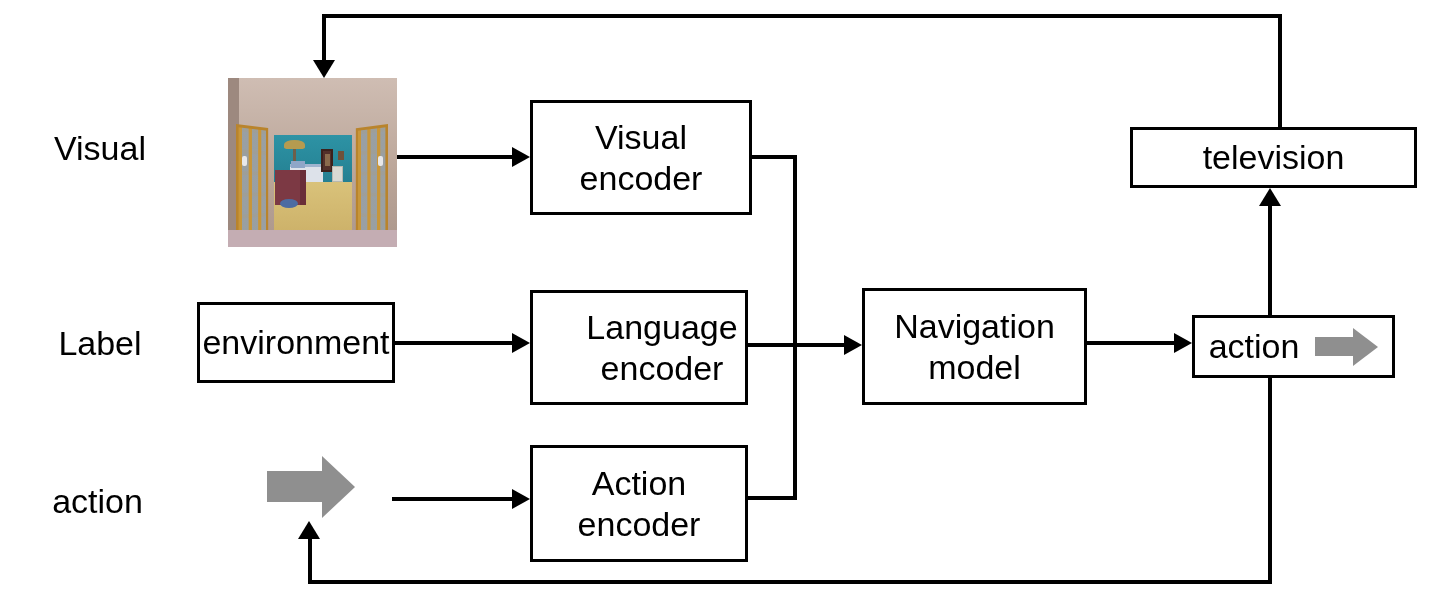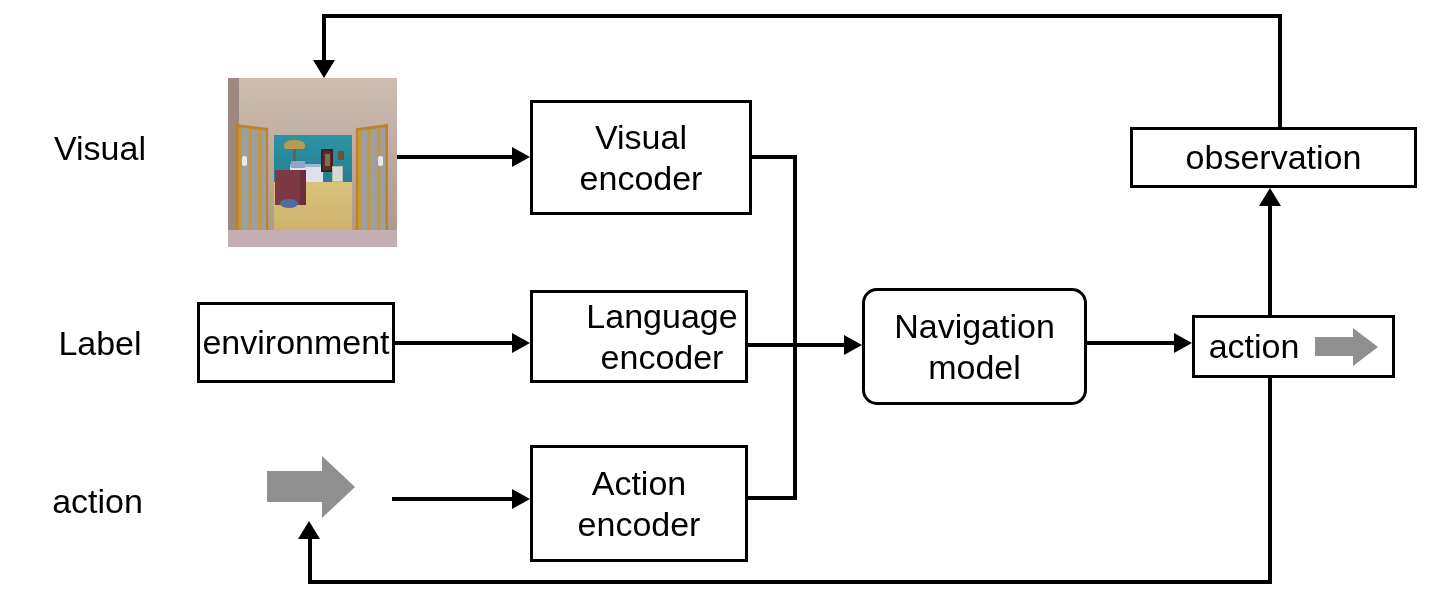--- a/index.html
+++ b/index.html
@@ -16,23 +16,23 @@
   .canvas{position:relative;width:1431px;height:595px;background:var(--background);overflow:hidden;text-decoration:underline;}
 
   
   .dbox{
     position:absolute;background:var(--box-bg);border:3px solid var(--box-border);
     display:flex;flex-direction:column;align-items:center;justify-content:center;
     font-size:34px;line-height:41px;text-align:center;color:var(--text);
   }
   #box-television{left:197px;top:302px;width:198px;height:81px;}
   #box-visual-encoder{left:530px;top:100px;width:222px;height:115px;}
-  #box-language-encoder{left:530px;top:290px;width:218px;height:93px;padding-left:46px;}
+  #box-language-encoder{left:530px;top:290px;width:218px;height:115px;padding-left:46px;}
   #box-action-encoder{left:530px;top:445px;width:218px;height:117px;}
-  #box-navigation-model{left:862px;top:288px;width:225px;height:117px;border-radius:15px;}
+  #box-navigation-model{left:862px;top:288px;width:225px;height:117px;}
   #box-environment{left:1130px;top:127px;width:287px;height:61px;}
   #box-action-output{left:1192px;top:315px;width:203px;height:63px;flex-direction:row;gap:16px;}
 
   
   .rowlabel{position:absolute;font-size:34px;line-height:42px;text-align:center;color:var(--text);}
   #lbl-visual-observation{left:0;top:127px;width:200px;}
   #lbl-label{left:0;top:322px;width:200px;}
   #lbl-action{left:0;top:480px;width:195px;}
 
   
@@ -140,21 +140,21 @@
     <div>Action</div>
     <div>encoder</div>
   </div>
 
   <div class="dbox" id="box-navigation-model">
     <div>Navigation</div>
     <div>model</div>
   </div>
 
   <div class="dbox" id="box-environment">
-    <div>observation</div>
+    <div>television</div>
   </div>
 
   <div class="dbox" id="box-action-output">
     <div>action</div>
     <div class="inline-block-arrow">
       <div class="tail"></div>
       <div class="head"></div>
     </div>
   </div>
 

